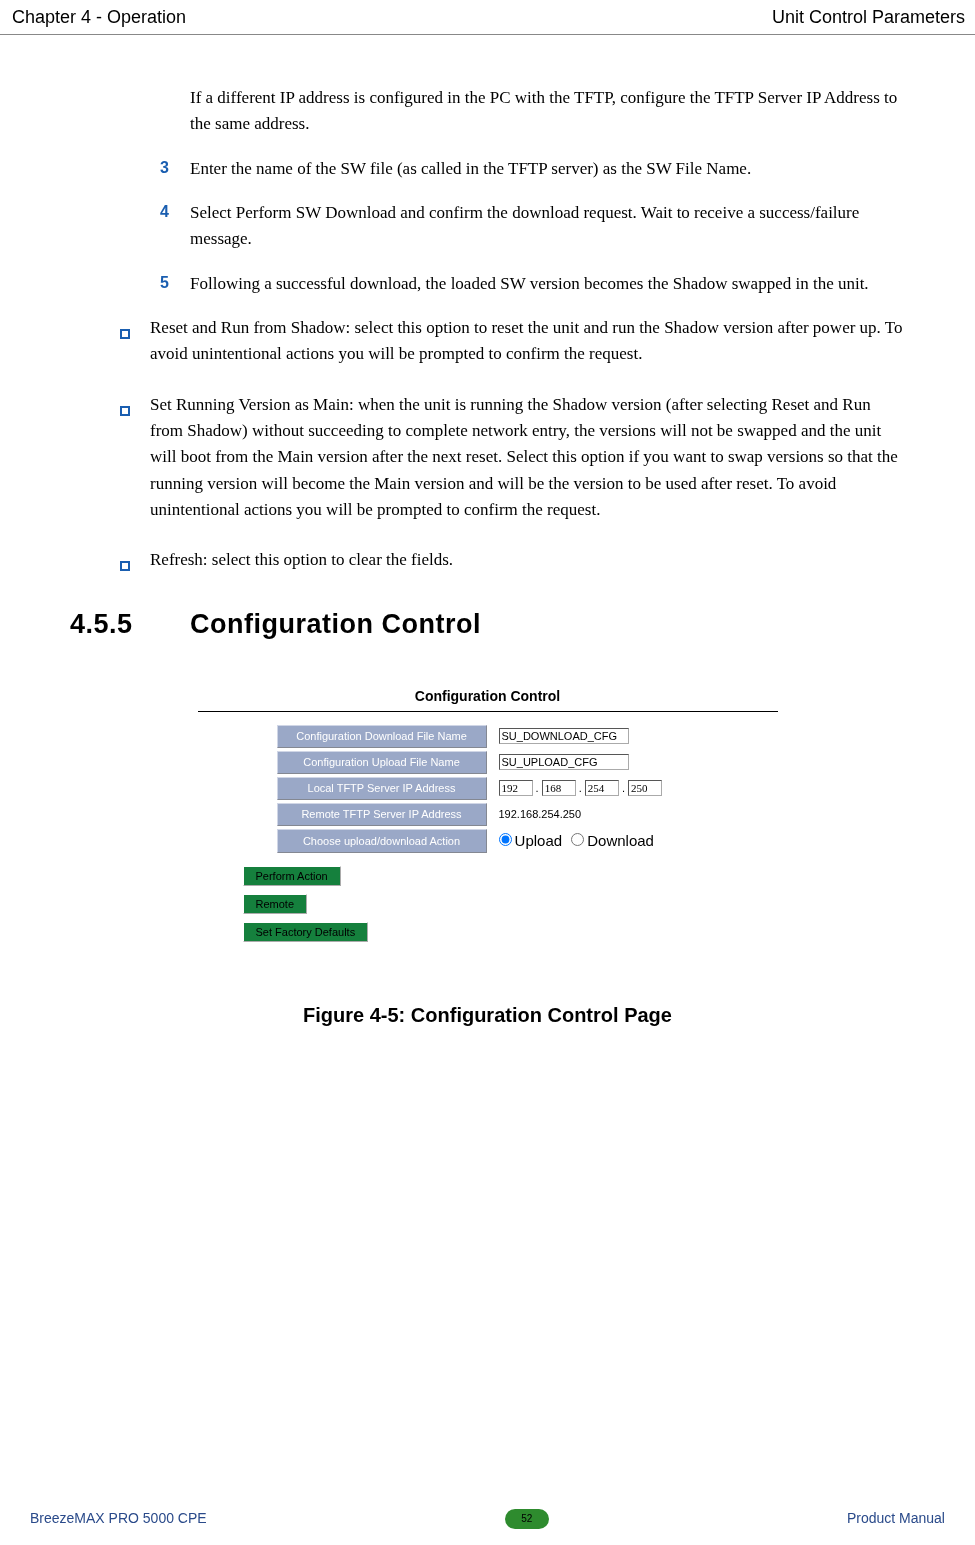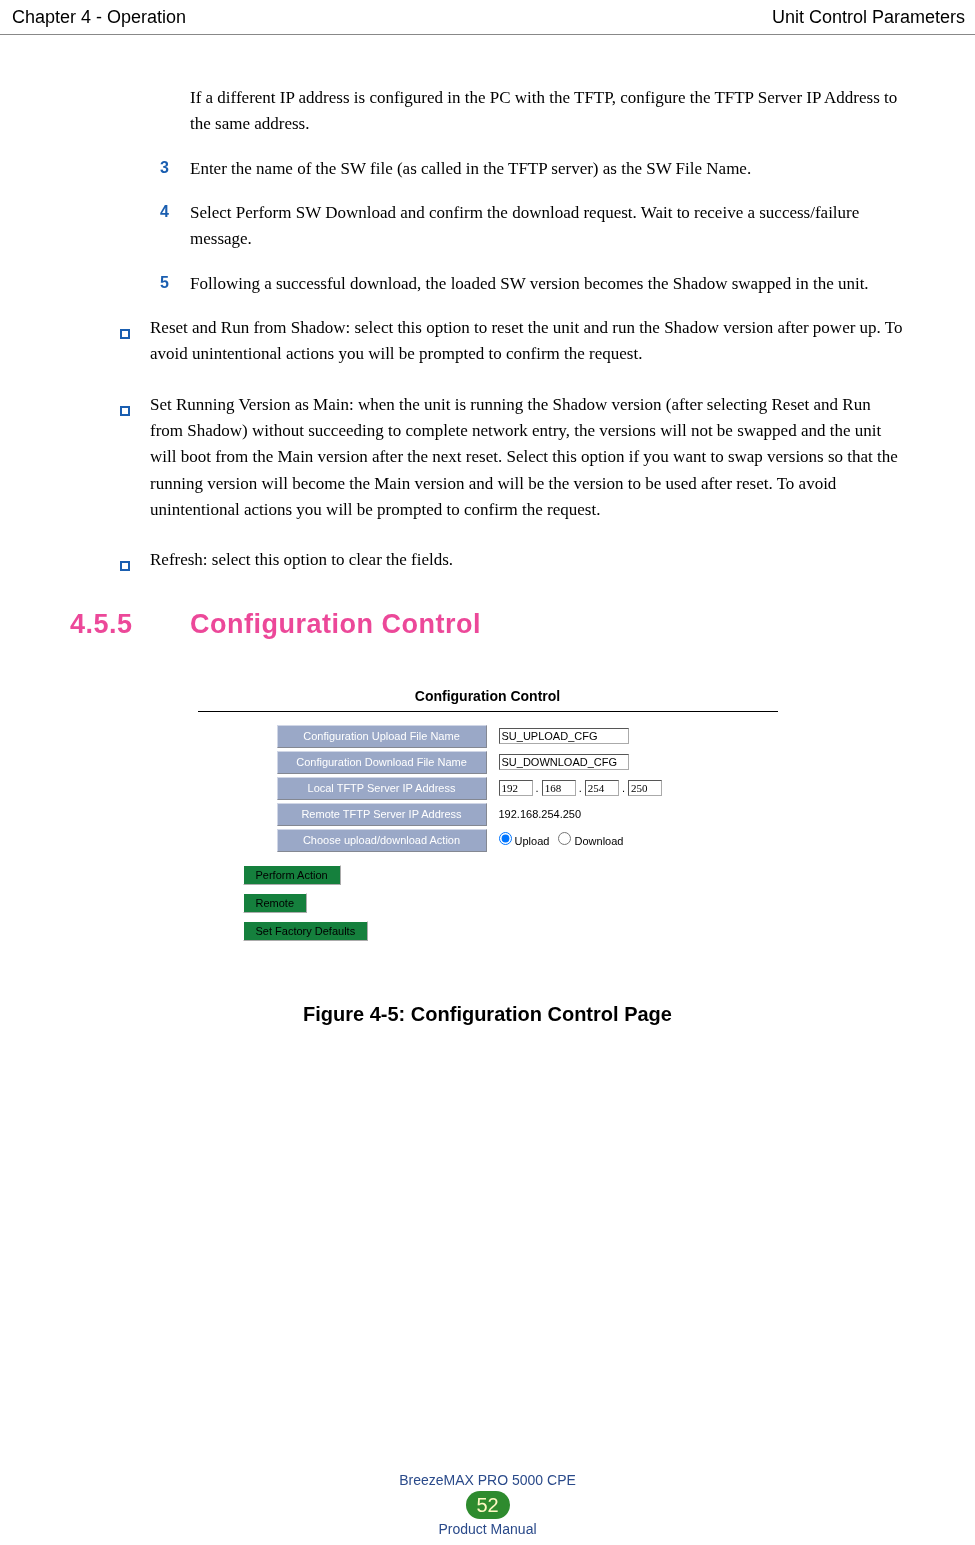--- a/index.html
+++ b/index.html
@@ -55,21 +55,21 @@
     }
     .bullet-sq {
       width: 10px;
       height: 10px;
       border: 2px solid #1a5eb0;
       display: inline-block;
     }
     .bullet-text { flex: 1; }
     .section-heading {
       font-family: Arial, Helvetica, sans-serif;
-      color: #ec4899;
+      color: #000000;
       font-size: 27px;
       font-weight: bold;
       letter-spacing: 0.5px;
       margin-top: 22px;
       margin-bottom: 40px;
       display: flex;
     }
     .sec-num { width: 120px; }
     .figure-wrap {
       text-align: center;
@@ -136,44 +136,43 @@
     }
     .figure-caption {
       font-family: Arial, Helvetica, sans-serif;
       font-weight: bold;
       font-size: 20px;
       text-align: center;
       margin-top: 50px;
     }
     .footer {
       position: absolute;
-      bottom: 4px;
+      bottom: 15px;
       left: 0;
       width: 975px;
       display: flex;
       justify-content: space-between;
       align-items: center;
       padding: 0 30px;
       font-family: Arial, Helvetica, sans-serif;
       font-size: 14px;
       color: #2a4a8a;
-      flex-direction: column;
     }
     .page-badge {
       background: #2e8b2e;
-      color: #fef9c3;
+      color: #000000;
       width: 44px;
-      height: 28px;
+      height: 20px;
       border-radius: 14px;
       display: flex;
       align-items: center;
       justify-content: center;
-      font-size: 20px;
-    }
-    .radio-lbl { font-size: 11px; margin-right: 6px; }
+      font-size: 10px;
+    }
+    .radio-lbl { font-size: 15px; margin-right: 6px; }
   </style>
 </head>
 <body>
 
 <div class="header">
   <span>Chapter 4 - Operation</span>
   <span>Unit Control Parameters</span>
 </div>
 
 <div class="content">
@@ -210,26 +209,26 @@
     <span class="sec-num">4.5.5</span>
     <span>Configuration Control</span>
   </div>
 
   <div class="figure-wrap">
     <div class="figure-inner">
       <div class="fig-title">Configuration Control</div>
       <table class="cfg-table">
         <tbody>
             <tr>
+          <td class="cfg-label">Configuration Download File Name</td>
+          <td class="cfg-val"><input class="txt-input" value="SU_DOWNLOAD_CFG" style=""></td>
+        </tr>
+        <tr>
           <td class="cfg-label">Configuration Upload File Name</td>
           <td class="cfg-val"><input class="txt-input" value="SU_UPLOAD_CFG" style=""></td>
-        </tr>
-        <tr>
-          <td class="cfg-label">Configuration Download File Name</td>
-          <td class="cfg-val"><input class="txt-input" value="SU_DOWNLOAD_CFG" style=""></td>
         </tr>
         <tr>
           <td class="cfg-label">Local TFTP Server IP Address</td>
           <td class="cfg-val">
             <input class="ip-oct" value="192" style=""> .
             <input class="ip-oct" value="168" style=""> .
             <input class="ip-oct" value="254" style=""> .
             <input class="ip-oct" value="250" style="">
           </td>
         </tr>

